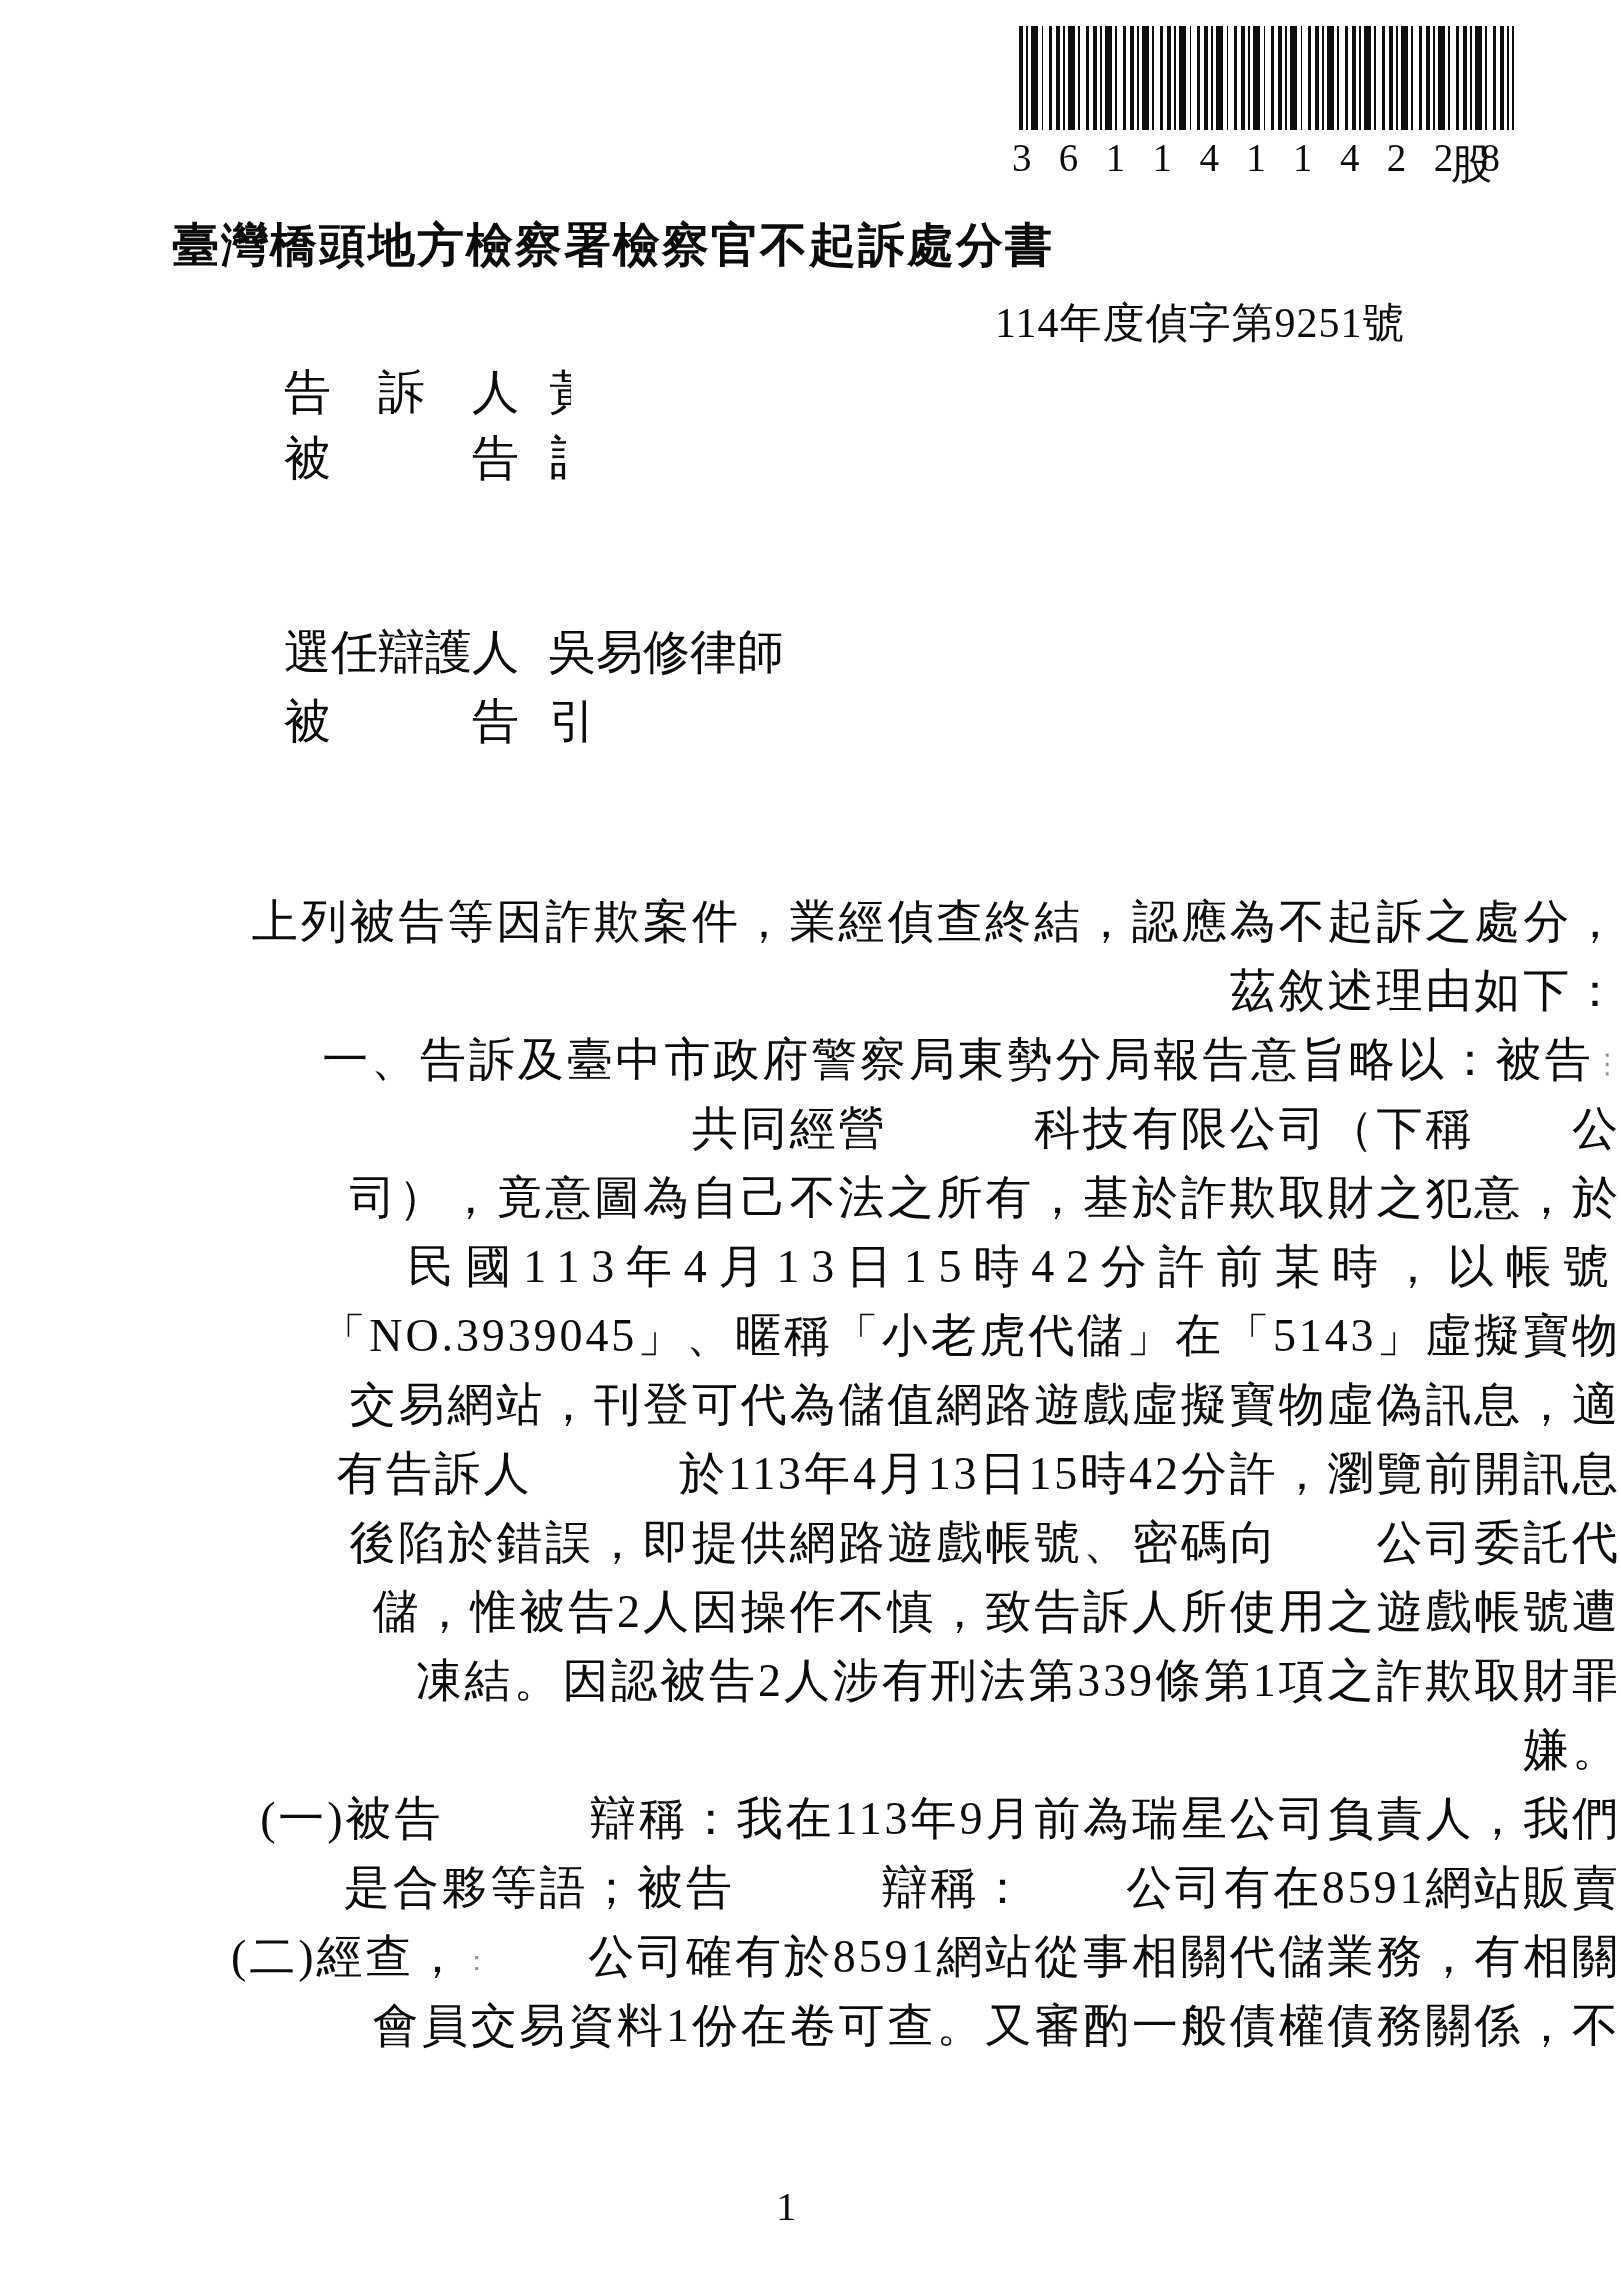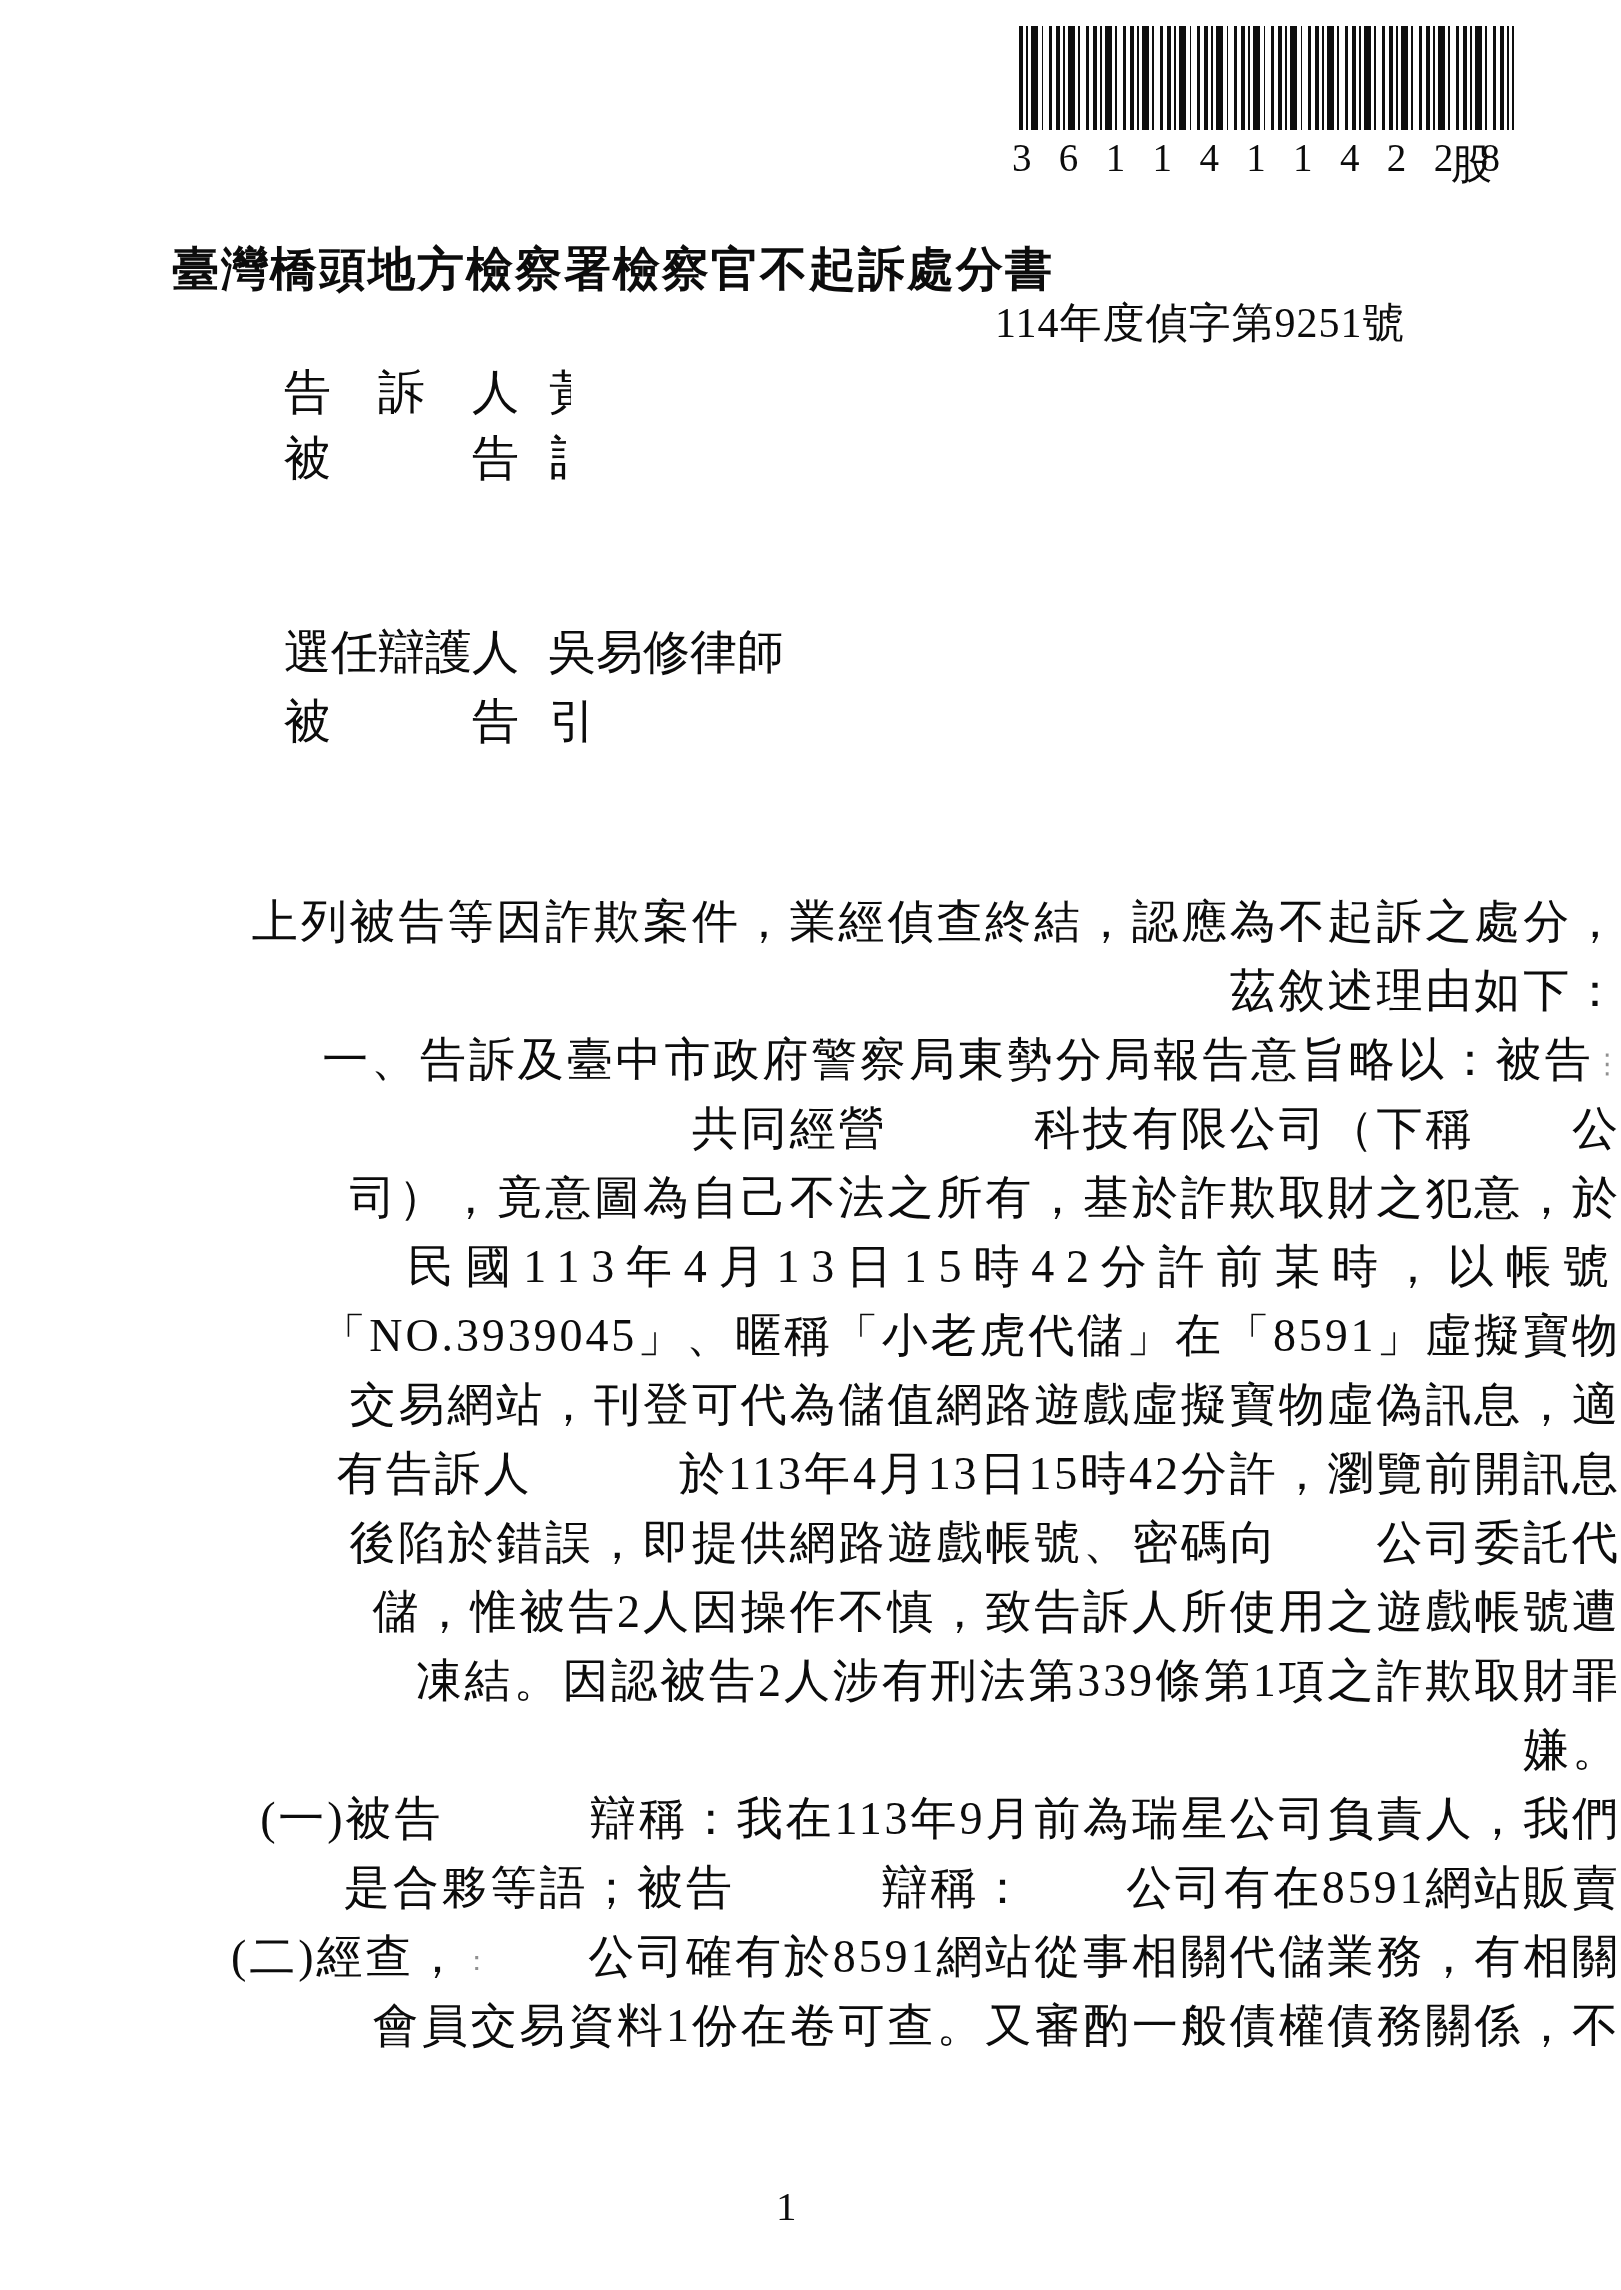--- a/index.html
+++ b/index.html
@@ -23,21 +23,21 @@
       #0e0e0e 30px 33px,#fff 33px 37px);
   }
   .barcode-number{
     position:absolute;left:1012px;top:135px;
     font-size:39px;letter-spacing:8.8px;white-space:nowrap;
   }
   .assignment{position:absolute;left:1451px;top:137px;font-size:41px;}
   
   .doc-title{
     position:absolute;left:172px;top:214px;
-    font-size:47px;font-weight:bold;letter-spacing:2px;white-space:nowrap;margin-top:24px;
+    font-size:47px;font-weight:bold;letter-spacing:2px;white-space:nowrap;
   }
   .case-number{
     position:absolute;left:995px;top:288px;
     font-size:42px;letter-spacing:1px;white-space:nowrap;margin-top:7px;
   }
   
   .party{position:absolute;left:284px;height:55px;font-size:47px;white-space:nowrap;}
   .party .name{position:absolute;left:265px;top:0;}
   .p1{top:361px}.p2{top:427px}.p3{top:621px}.p4{top:690px}
   .clip{display:inline-block;overflow:hidden;width:21.6px;height:55px;vertical-align:bottom;}
@@ -82,21 +82,21 @@
 
   <div class="body">
     <div class="bline i0">上列被告等因詐欺案件，業經偵查終結，認應為不起訴之處分，</div>
     <div class="bline i0">茲敘述理由如下：</div>
     <div class="bline i0">
       <span>一、告訴及臺中市政府警察局東勢分局報告意旨略以：被告</span><span class="remnant">⋮</span>
     </div>
     <div class="bline i1">　　　　　共同經營　　　科技有限公司（下稱　　公</div>
     <div class="bline i1">司），竟意圖為自己不法之所有，基於詐欺取財之犯意，於</div>
     <div class="bline i1 spread">民國113年4月13日15時42分許前某時，以帳號</div>
-    <div class="bline i1">「NO.3939045」、暱稱「小老虎代儲」在「8591」虛擬寶物</div>
+    <div class="bline i1">「NO.3939045」、暱稱「小老虎代儲」在「5143」虛擬寶物</div>
     <div class="bline i1">交易網站，刊登可代為儲值網路遊戲虛擬寶物虛偽訊息，適</div>
     <div class="bline i1">有告訴人　　　於113年4月13日15時42分許，瀏覽前開訊息</div>
     <div class="bline i1">後陷於錯誤，即提供網路遊戲帳號、密碼向　　公司委託代</div>
     <div class="bline i1">儲，惟被告2人因操作不慎，致告訴人所使用之遊戲帳號遭</div>
     <div class="bline i1">凍結。因認被告2人涉有刑法第339條第1項之詐欺取財罪</div>
     <div class="bline i1">嫌。</div>
     <div class="bline i2">(一)被告　　　辯稱：我在113年9月前為瑞星公司負責人，我們</div>
     <div class="bline i1">是合夥等語；被告　　　辯稱：　　公司有在8591網站販賣</div>
     <div class="bline i2">
       <span>(二)經查，</span><span class="remnant">：</span><span>　　公司確有於8591網站從事相關代儲業務，有相關</span>

